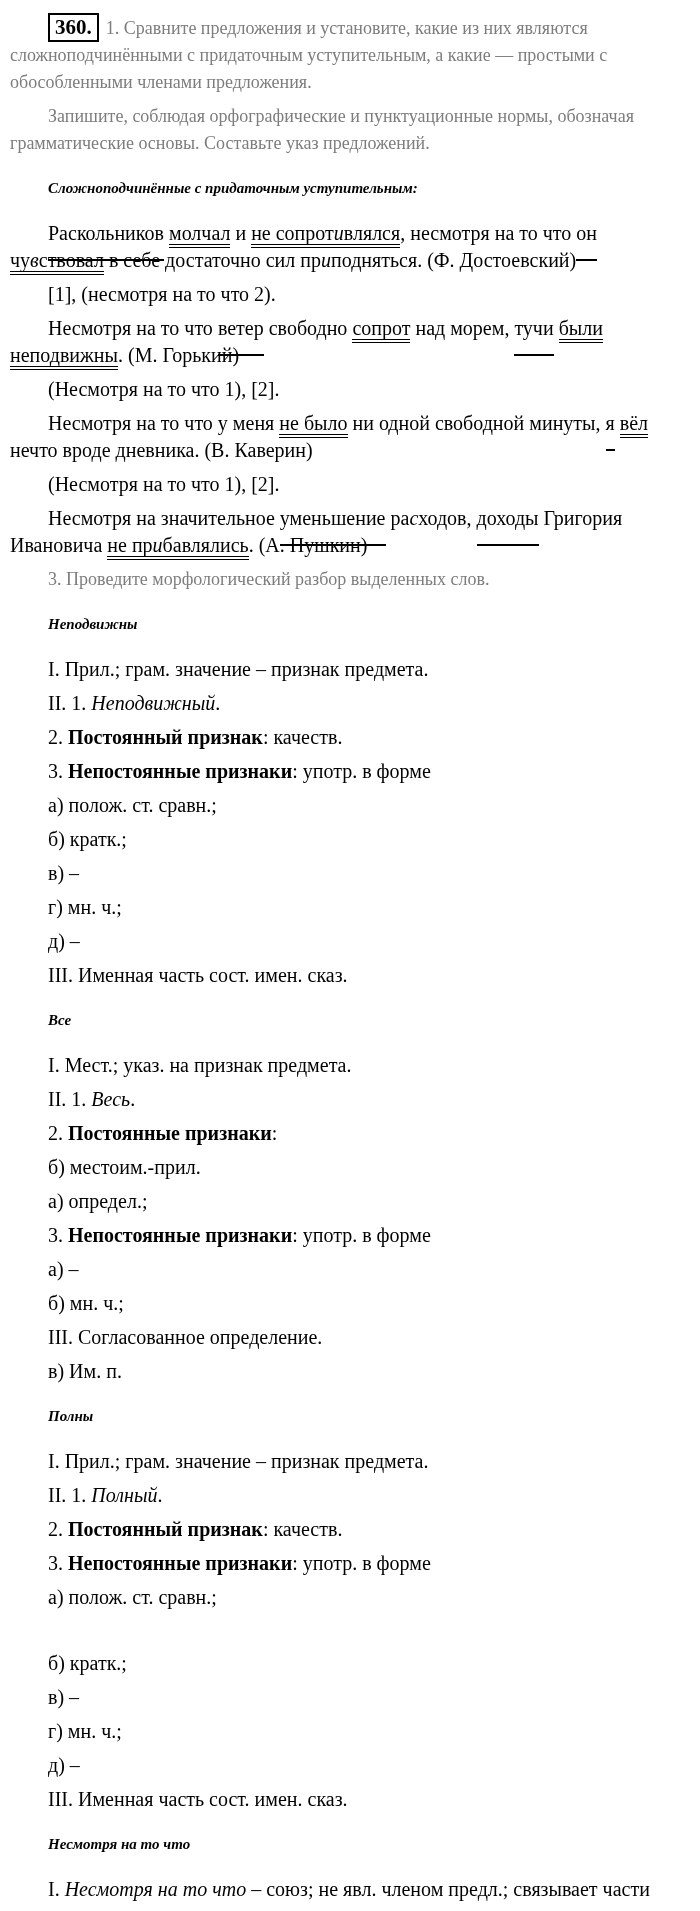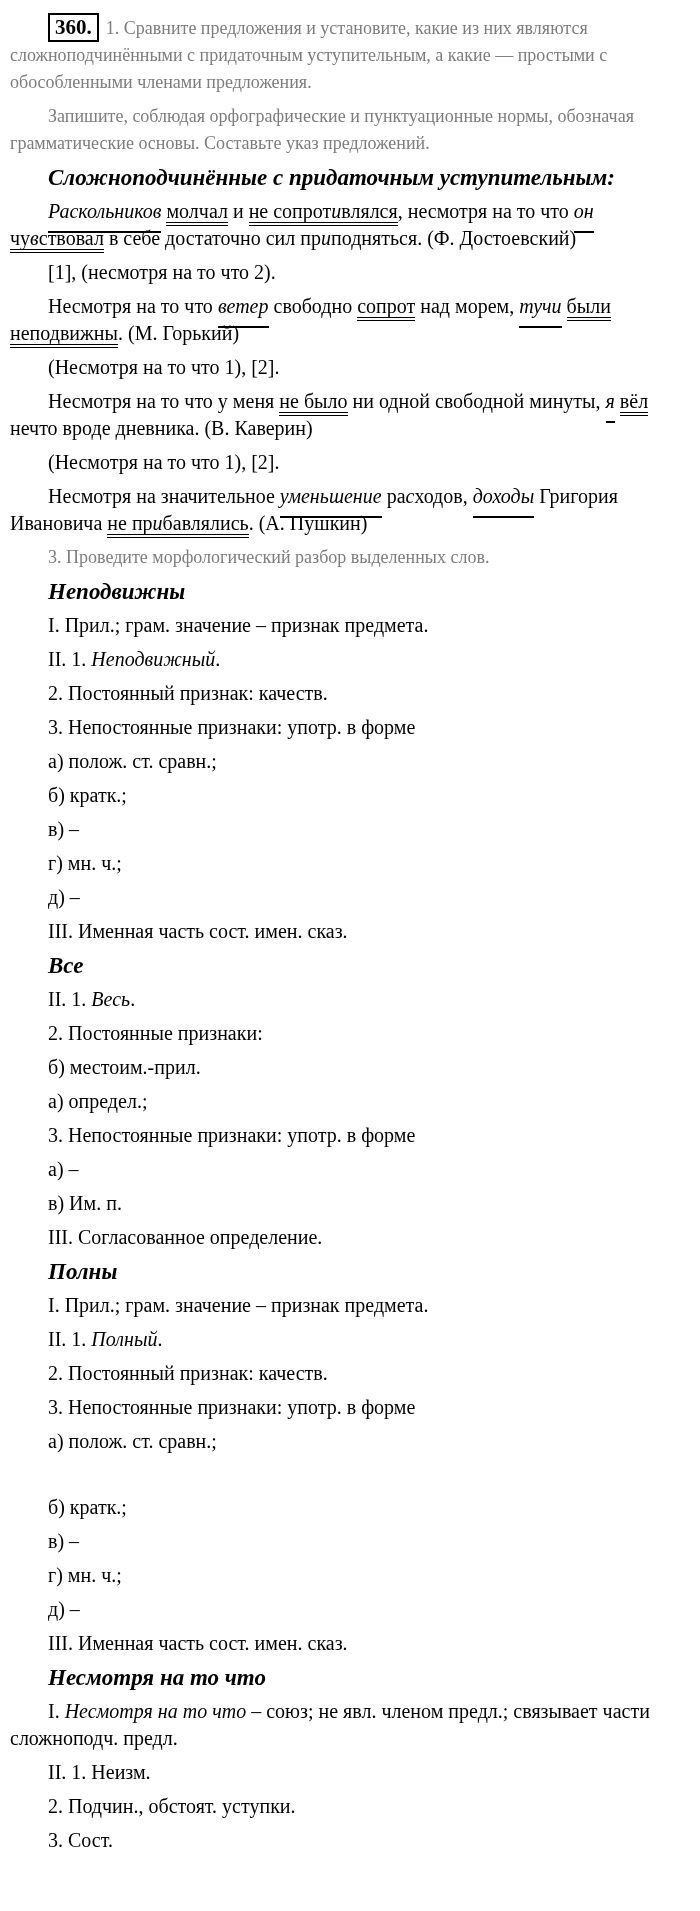--- a/index.html
+++ b/index.html
@@ -22,34 +22,34 @@
     margin: 7px 0;
     text-indent: 38px;
   }
   p.task {
     color: #7d7d7d;
     font-size: 18px;
   }
   p.heading {
     font-weight: bold;
     font-style: italic;
-    font-size: 23px;
-    margin: 7px 0;
+    font-size: 15px;
+    margin: 18px 0;
   }
   p.sentence, p.scheme, p.item {
     font-size: 20px;
   }
   .spacer {
     height: 25px;
   }
   
-  .u1 { border-bottom: 2px solid #000; padding-bottom: 9px; font-style: italic; }
+  .u1 { border-bottom: 2px solid #000; padding-bottom: 15px; }
   .u2 { border-bottom: 4px double #000; padding-bottom: 0; }
   .i  { font-style: italic; }
-  .b  { font-weight: normal; }
+  .b  { font-weight: bold; }
   .box {
     display: inline-block;
     text-indent: 0;
     border: 2px solid #000;
     padding: 0 5px 1px 5px;
     margin-right: 7px;
     font-weight: bold;
     font-size: 21px;
     line-height: 24px;
     color: #000000;
@@ -76,28 +76,30 @@
       <p class="item"><span>II. 1. </span><span class="i">Неподвижный</span><span>.</span></p>
       <p class="item"><span>2. </span><span class="b">Постоянный признак</span><span>: качеств.</span></p>
       <p class="item"><span>3. </span><span class="b">Непостоянные признаки</span><span>: употр. в форме</span></p>
       <p class="item"><span>а) полож. ст. сравн.;</span></p>
       <p class="item"><span>б) кратк.;</span></p>
       <p class="item"><span>в) –</span></p>
       <p class="item"><span>г) мн. ч.;</span></p>
       <p class="item"><span>д) –</span></p>
       <p class="item"><span>III. Именная часть сост. имен. сказ.</span></p>
       <p class="heading"><span>Все</span></p>
+      <p class="item"><span>I. Мест.; указ. на признак предмета.</span></p>
       <p class="item"><span>II. 1. </span><span class="i">Весь</span><span>.</span></p>
       <p class="item"><span>2. </span><span class="b">Постоянные признаки</span><span>:</span></p>
       <p class="item"><span>б) местоим.-прил.</span></p>
       <p class="item"><span>а) определ.;</span></p>
       <p class="item"><span>3. </span><span class="b">Непостоянные признаки</span><span>: употр. в форме</span></p>
       <p class="item"><span>а) –</span></p>
+      <p class="item"><span>б) мн. ч.;</span></p>
+      <p class="item"><span>III. Согласованное определение.</span></p>
       <p class="item"><span>в) Им. п.</span></p>
-      <p class="item"><span>III. Согласованное определение.</span></p>
       <p class="heading"><span>Полны</span></p>
       <p class="item"><span>I. Прил.; грам. значение – признак предмета.</span></p>
       <p class="item"><span>II. 1. </span><span class="i">Полный</span><span>.</span></p>
       <p class="item"><span>2. </span><span class="b">Постоянный признак</span><span>: качеств.</span></p>
       <p class="item"><span>3. </span><span class="b">Непостоянные признаки</span><span>: употр. в форме</span></p>
       <p class="item"><span>а) полож. ст. сравн.;</span></p>
       <div class="spacer"></div>
       <p class="item"><span>б) кратк.;</span></p>
       <p class="item"><span>в) –</span></p>
       <p class="item"><span>г) мн. ч.;</span></p>

